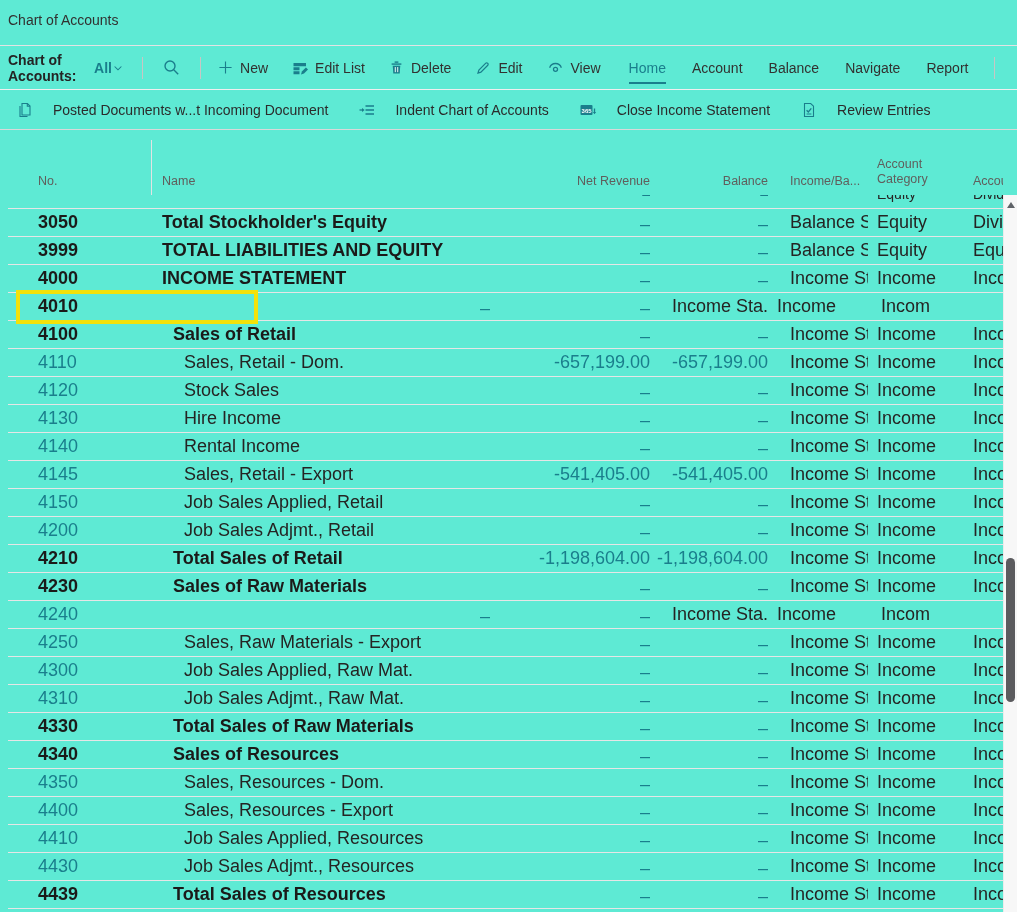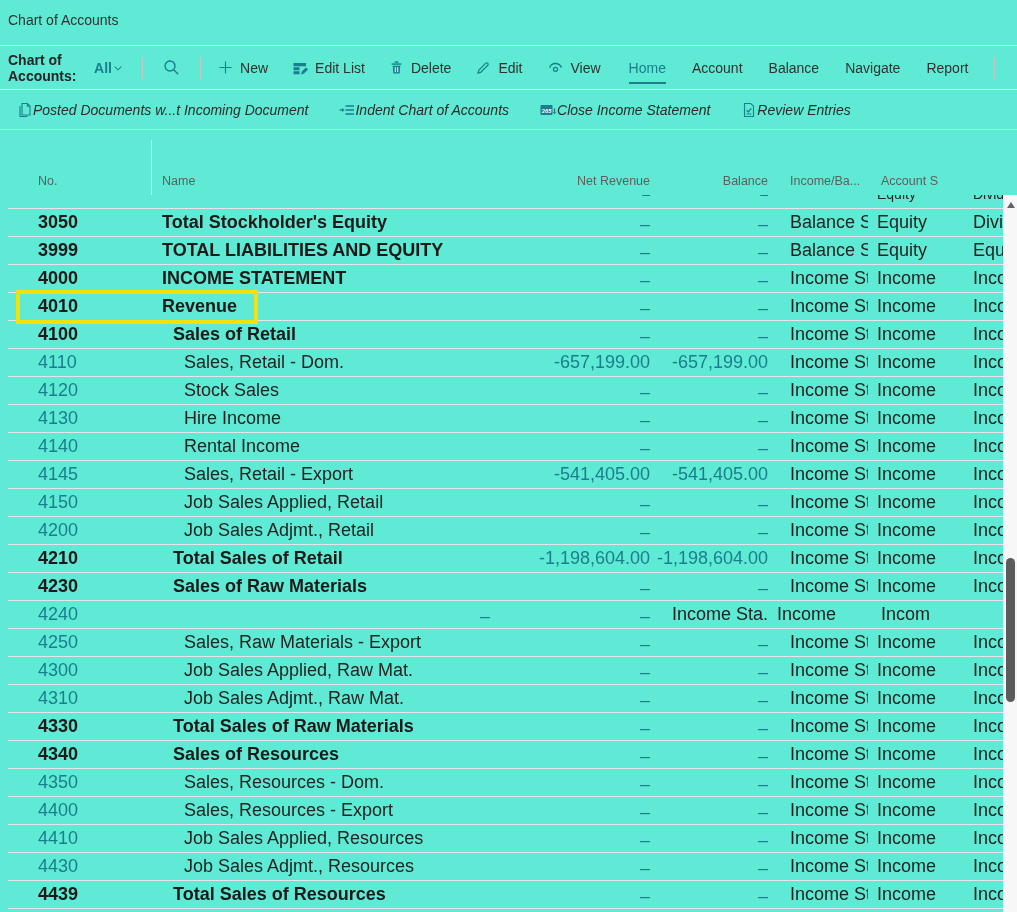--- a/index.html
+++ b/index.html
@@ -24,21 +24,21 @@
   .tb-action .lbl { color:#323130; }
   .icon { color:var(--accent); display:inline-flex; }
   .menu-bar { display:flex; align-items:center; margin-left:4px; height:45px; }
   .menu-item { margin-right:26px; cursor:pointer; color:#323130; height:33px; display:flex; align-items:center; border-bottom:2px solid transparent; padding-top:2px; }
   .menu-item.active { color:var(--accent); border-bottom-color:var(--accent); }
   .tb-divider.right { margin:0 14px 0 auto; }
 
   
   .toolbar2 { height:40px; border-bottom:1px solid #d9d9d9; display:flex; align-items:center;
               padding-left:17px; font-size:14px; color:#2b2b2b; }
-  .tb2-action { display:flex; align-items:flex-start; gap:0; margin-right:31px; cursor:pointer; white-space:nowrap;font-style:italic; }
+  .tb2-action { display:flex; align-items:flex-start; gap:20px; margin-right:31px; cursor:pointer; white-space:nowrap; }
 
   
   .grid-area { position:relative; height:782px; }
   .gridcols { display:grid; grid-template-columns:144px 338px 160px 118px 100px 92px 43px; }
   .grid-header { margin:10px 0 0 8px; width:995px; height:55px; font-size:12.5px; color:var(--muted); }
   .h-cell { display:flex; align-items:flex-end; padding-bottom:7px; overflow:hidden; }
   .h-no { padding-left:30px; border-right:1px solid #e3e3e3; }
   .h-name { padding-left:10px; }
   .h-net, .h-bal { justify-content:flex-end; }
   .h-inc { padding-left:22px; white-space:nowrap; }
@@ -216,20 +216,21 @@
   </div>
 
   <div class="grid-area">
 
     <div class="grid-header gridcols">
       <div class="h-cell h-no">No.</div>
       <div class="h-cell h-name">Name</div>
       <div class="h-cell h-net">Net Revenue</div>
       <div class="h-cell h-bal">Balance</div>
       <div class="h-cell h-inc">Income/Ba...</div>
+      <div class="h-cell h-cat">Account Category</div>
       <div class="h-cell h-sub">Account S</div>
     </div>
 
     <div class="partial-row gridcols">
       <div class="cell"></div>
       <div class="cell"></div>
       <div class="cell p-net">
           <div class="p-inner">–</div>
         </div>
       <div class="cell p-bal">
@@ -267,21 +268,20 @@
     <div class="cell c-no">4000</div>
     <div class="cell c-name">INCOME STATEMENT</div>
     <div class="cell c-net"><span class="low">–</span></div>
     <div class="cell c-bal"><span class="low">–</span></div>
     <div class="cell c-inc">Income Sta...</div>
     <div class="cell c-cat">Income</div>
     <div class="cell c-sub">Incom</div>
   </div>
         <div class="grid-row gridcols bold ind0 hl">
     <div class="cell c-no">4010</div>
-    <div class="cell c-name">Revenue</div>
     <div class="cell c-net"><span class="low">–</span></div>
     <div class="cell c-bal"><span class="low">–</span></div>
     <div class="cell c-inc">Income Sta...</div>
     <div class="cell c-cat">Income</div>
     <div class="cell c-sub">Incom</div>
   </div>
         <div class="grid-row gridcols bold ind1">
     <div class="cell c-no">4100</div>
     <div class="cell c-name">Sales of Retail</div>
     <div class="cell c-net"><span class="low">–</span></div>

